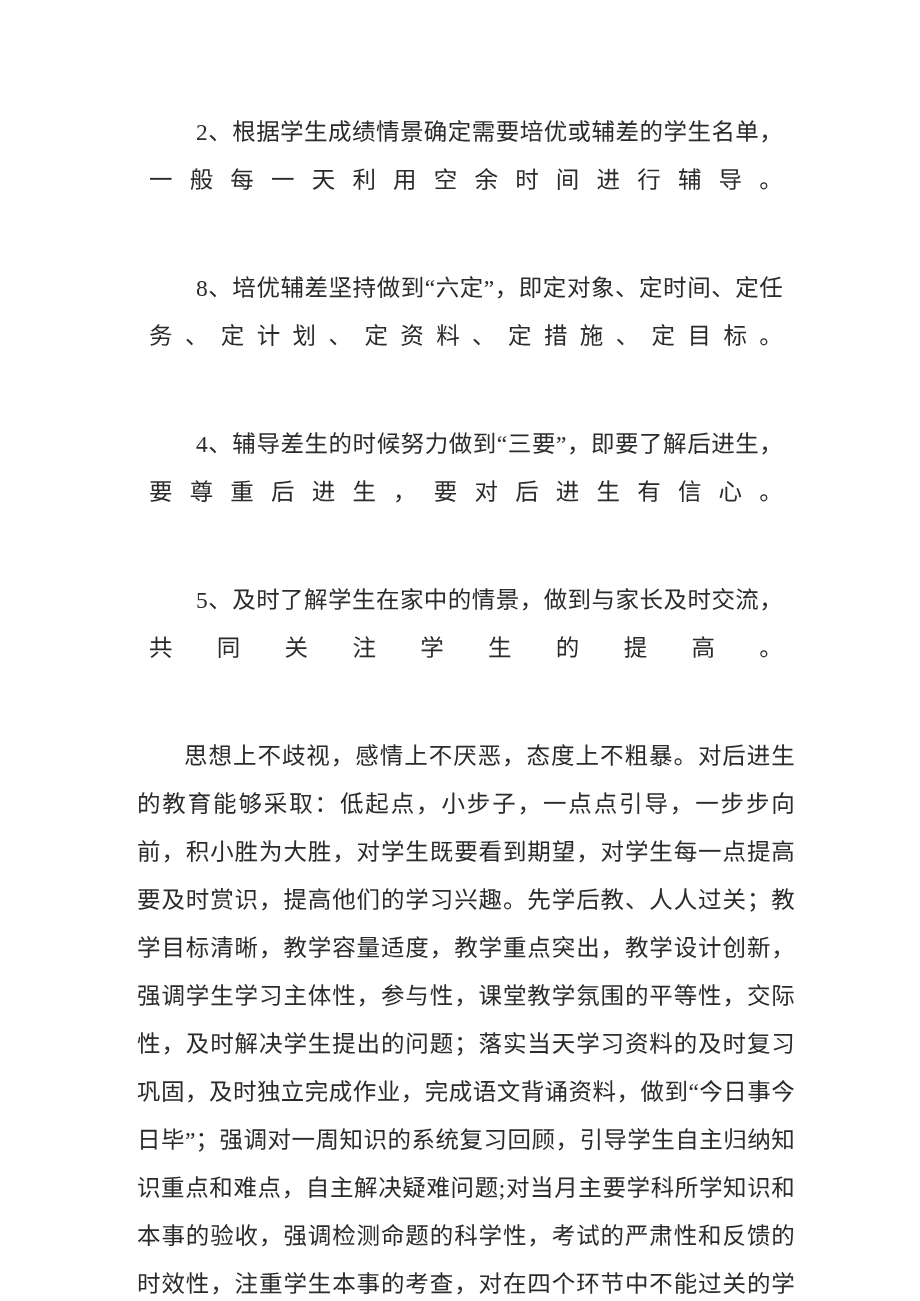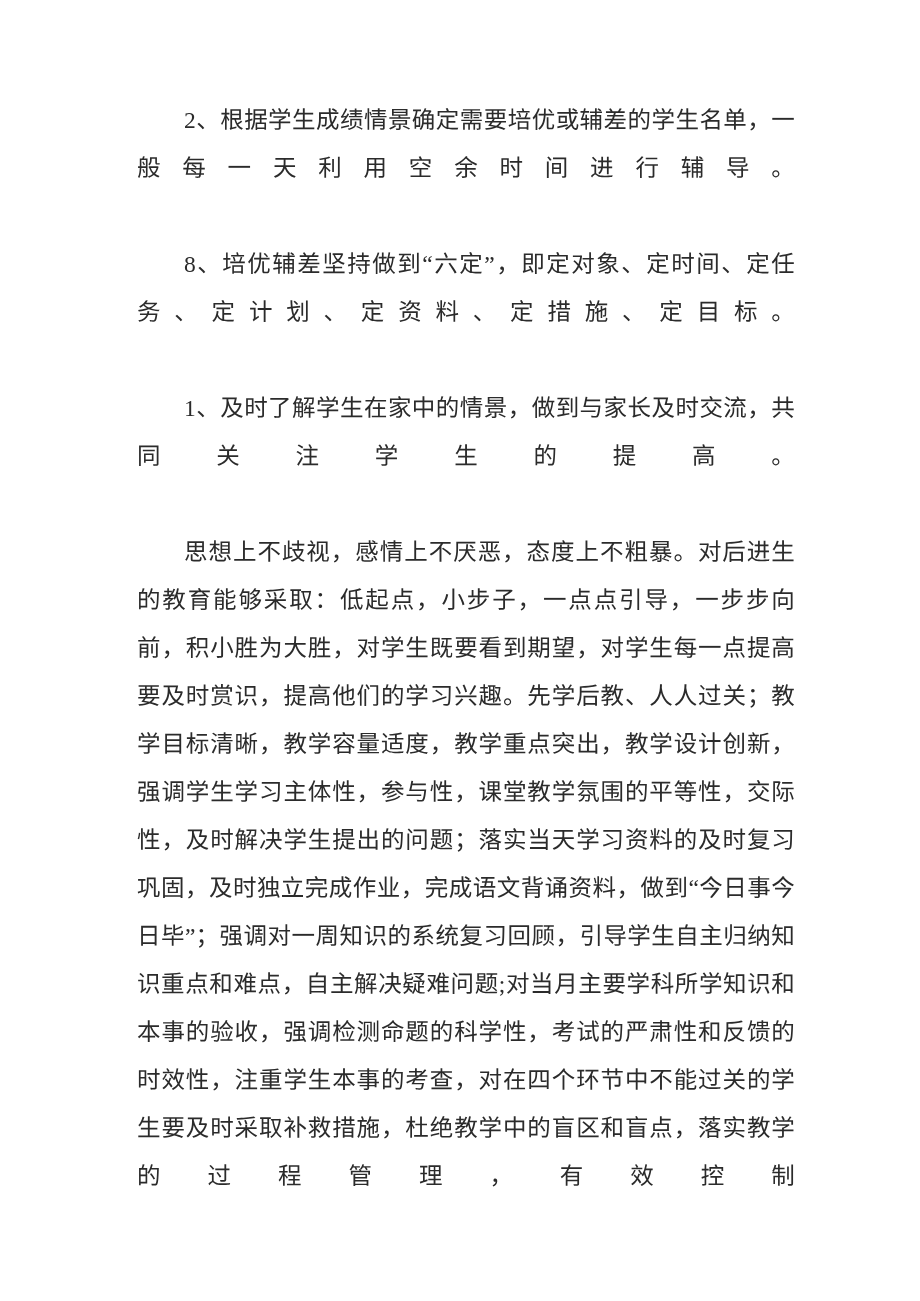--- a/index.html
+++ b/index.html
@@ -44,32 +44,33 @@
 
   
   .para.stretch-last::after {
     content: "";
     display: inline-block;
     width: 100%;
   }
 
   
   .item {
-    margin: 0;
+    margin: 12px;
   }
 </style>
 </head>
 <body>
 
 <div class="page">
   <div class="content">
 
     <p class="para item stretch-last">2、根据学生成绩情景确定需要培优或辅差的学生名单，一般每一天利用空余时间进行辅导。</p>
 
     <p class="para item stretch-last">8、培优辅差坚持做到“六定”，即定对象、定时间、定任务、定计划、定资料、定措施、定目标。</p>
 
+    <p class="para item stretch-last">4、辅导差生的时候努力做到“三要”，即要了解后进生，要尊重后进生，要对后进生有信心。</p>
 
-    <p class="para item stretch-last">1、及时了解学生在家中的情景，做到与家长及时交流，共同关注学生的提高。</p>
+    <p class="para item stretch-last">5、及时了解学生在家中的情景，做到与家长及时交流，共同关注学生的提高。</p>
 
     <p class="para stretch-last">思想上不歧视，感情上不厌恶，态度上不粗暴。对后进生的教育能够采取：低起点，小步子，一点点引导，一步步向前，积小胜为大胜，对学生既要看到期望，对学生每一点提高要及时赏识，提高他们的学习兴趣。先学后教、人人过关；教学目标清晰，教学容量适度，教学重点突出，教学设计创新，强调学生学习主体性，参与性，课堂教学氛围的平等性，交际性，及时解决学生提出的问题；落实当天学习资料的及时复习巩固，及时独立完成作业，完成语文背诵资料，做到“今日事今日毕”；强调对一周知识的系统复习回顾，引导学生自主归纳知识重点和难点，自主解决疑难问题;对当月主要学科所学知识和本事的验收，强调检测命题的科学性，考试的严肃性和反馈的时效性，注重学生本事的考查，对在四个环节中不能过关的学生要及时采取补救措施，杜绝教学中的盲区和盲点，落实教学的过程管理，有效控制</p>
 
   </div>
 </div>
 
 </body></html>

